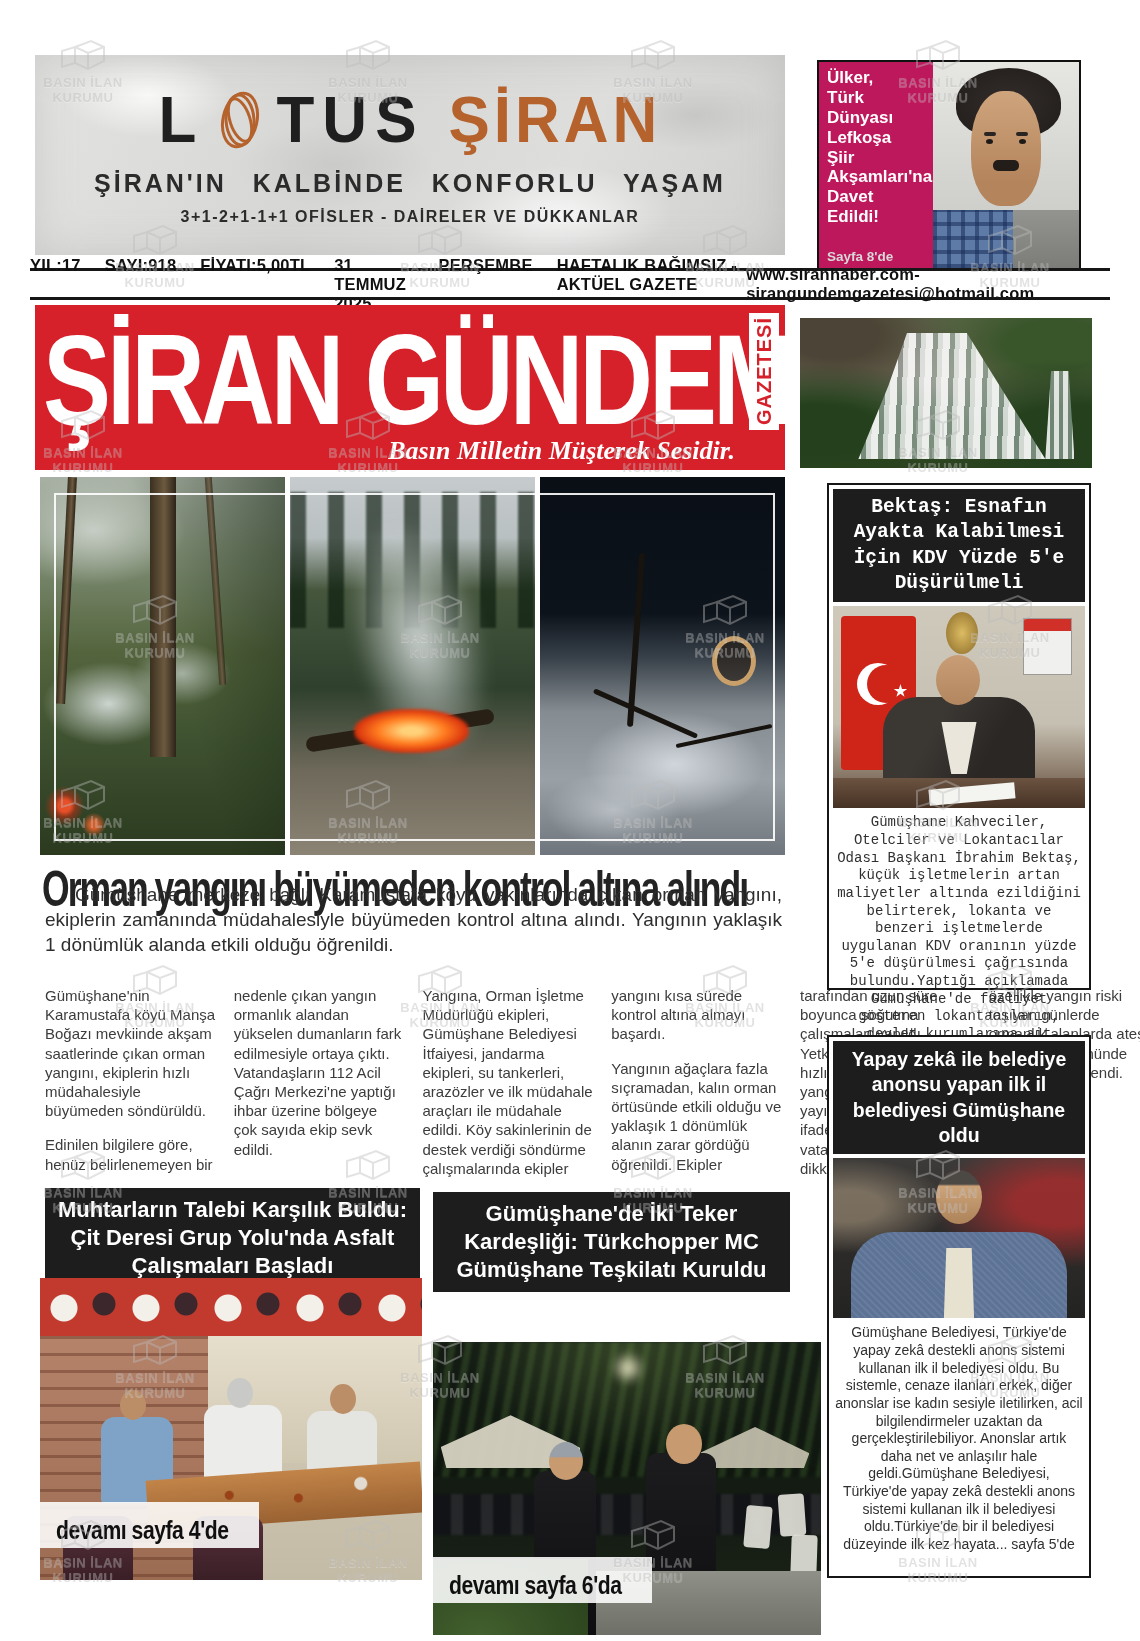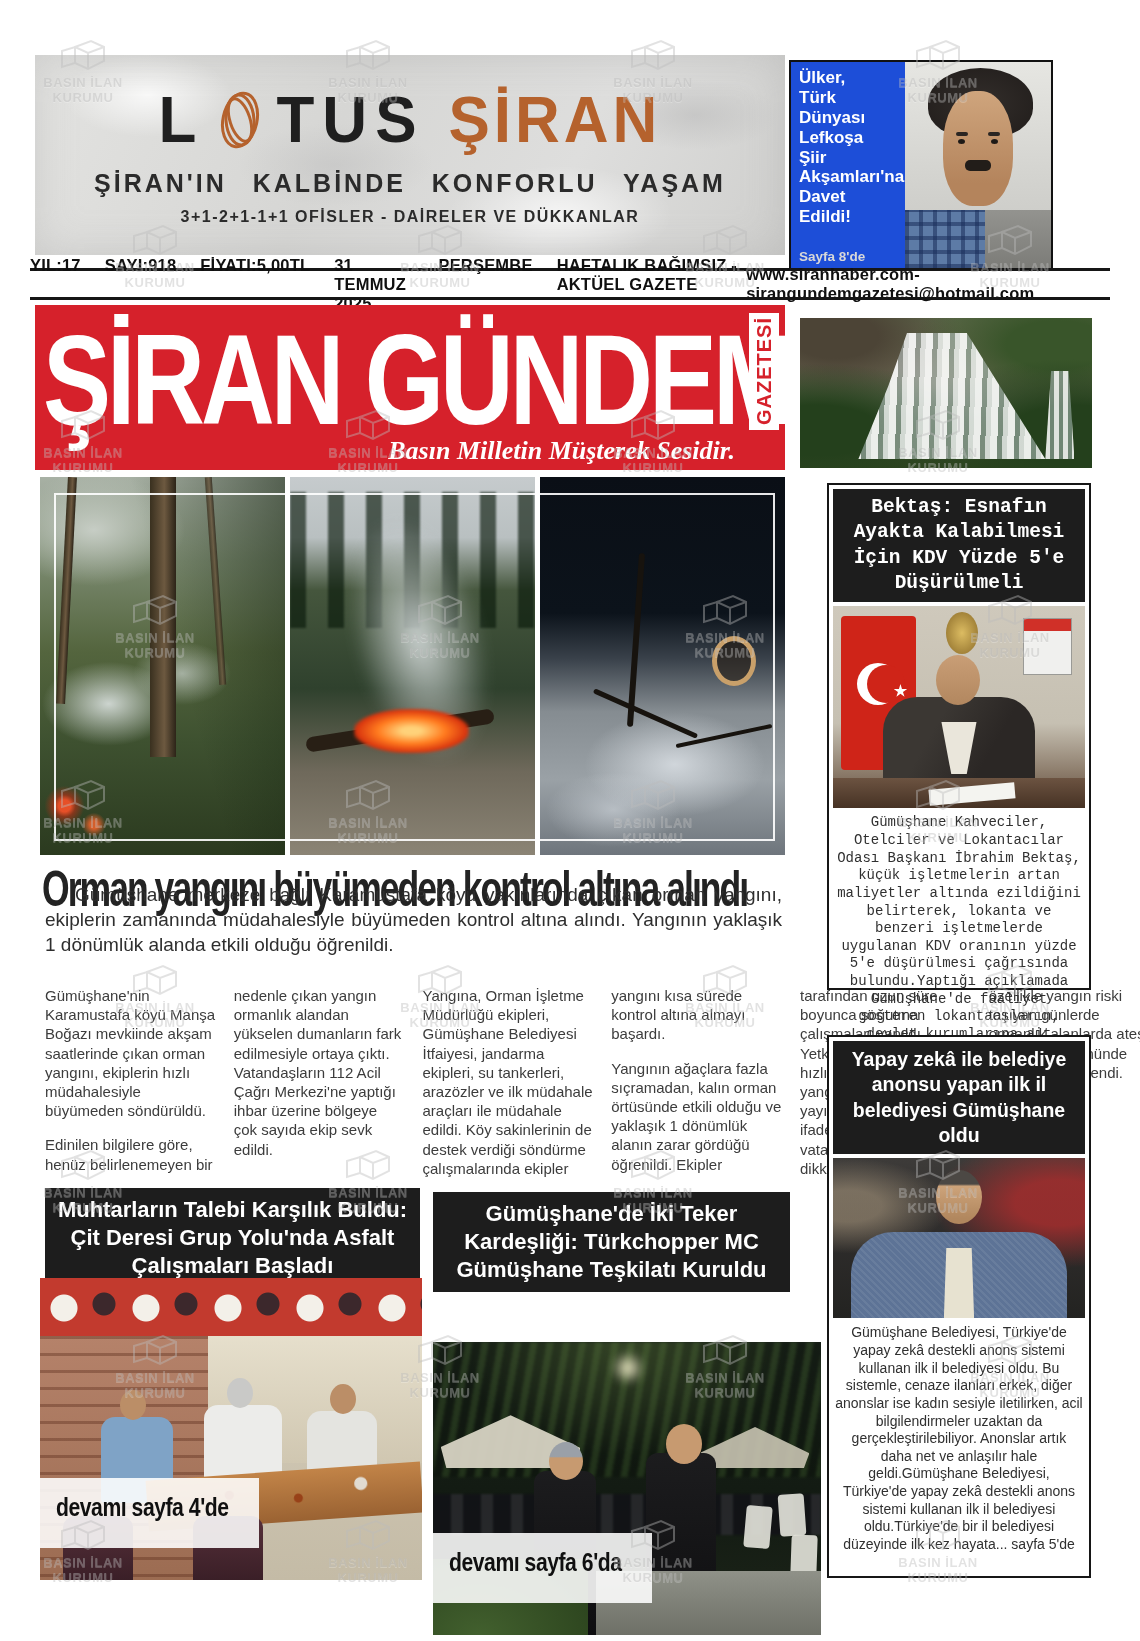--- a/index.html
+++ b/index.html
@@ -24,22 +24,22 @@
     box-shadow:inset 0 0 40px rgba(160,160,160,.35);
     display:flex;flex-direction:column;align-items:center;justify-content:center;}
   .ad-logo{display:flex;align-items:center;gap:6px;margin-bottom:14px;}
   .ad-logo .blk{font-size:62px;font-weight:bold;letter-spacing:8px;color:#1f1f1f;transform:scaleY(1.05);}
   .ad-logo .org{font-size:62px;font-weight:bold;letter-spacing:4px;color:#b5622d;transform:scaleY(1.05);margin-left:18px;}
   .lotus-o{width:52px;height:58px;margin:0 4px;}
   .ad-tagline{font-size:25px;font-weight:bold;color:#2b2b2b;letter-spacing:3px;word-spacing:16px;}
   .ad-subline{font-size:16px;font-weight:bold;color:#2b2b2b;letter-spacing:1.5px;margin-top:10px;}
 
   
-  .promo{position:absolute;left:789px;top:60px;width:264px;height:210px;display:flex;
-         background:#1d4ed8;border:2px solid #111;box-sizing:border-box;}
+  .promo{position:absolute;left:817px;top:60px;width:264px;height:210px;display:flex;
+         background:#be185d;border:2px solid #111;box-sizing:border-box;}
   .promo-text{width:102px;padding:6px 4px 4px 8px;display:flex;flex-direction:column;}
   .promo-head{color:#fff;font-weight:bold;font-size:17px;line-height:1.17;white-space:pre-line;}
   .promo-ref{color:#d8d8d8;font-size:13.5px;margin-top:auto;font-weight:bold;}
   .promo-photo{flex:1;position:relative;background:linear-gradient(#e6e6e2,#d2d2ce 60%,#c6c6c2);overflow:hidden;}
   .pp-hair{position:absolute;left:16%;right:12%;top:3%;height:34%;background:radial-gradient(#332e2b,#201c1a);
            border-radius:50% 50% 42% 42%;}
   .pp-face{position:absolute;left:26%;width:48%;top:14%;height:56%;border-radius:46% 46% 42% 42%;
            background:linear-gradient(#cfa57d,#b4845c 80%);}
   .pp-brow{position:absolute;top:36%;width:12px;height:4px;background:#2a2522;border-radius:2px;}
   .pp-eye{position:absolute;top:42%;width:7px;height:5px;background:#1d1916;border-radius:50%;}
@@ -221,21 +221,21 @@
       background:repeating-linear-gradient(90deg, rgba(18,18,24,.9) 0 18px, rgba(50,48,56,.7) 18px 30px);}
   .bk-fig{position:absolute;border-radius:12px 12px 0 0;background:linear-gradient(#1c1c1e,#0e0e10);}
   .bk-head{position:absolute;border-radius:50%;background:#c79a70;}
   .bk-chair{position:absolute;width:26px;height:42px;border-radius:4px;background:#e4e4dc;opacity:.9;}
   .bk-grass{position:absolute;left:0;bottom:0;width:40%;height:26%;
       background:radial-gradient(ellipse at 30% 100%, #42602e, #2c441e 80%);}
   .bk-path{position:absolute;right:0;bottom:0;width:58%;height:22%;
       background:linear-gradient(#8f9188,#6e7067);}
 
   .caption-band{position:absolute;left:0;bottom:32px;height:38px;background:rgba(255,255,255,.88);
-      display:flex;align-items:flex-start;padding:16px 16px;z-index:6;margin-top:24px;}
+      display:flex;align-items:flex-end;padding:4px 16px;z-index:6;margin-top:24px;}
   .caption-band span{font-weight:bold;font-size:23px;color:#101010;letter-spacing:-.5px;
       transform:scale(.92,1.15);transform-origin:left center;white-space:nowrap;}
 </style>
 </head>
 <body>
 
 <div class="page">
 
   <div class="ad-banner">
     <div class="ad-logo">

